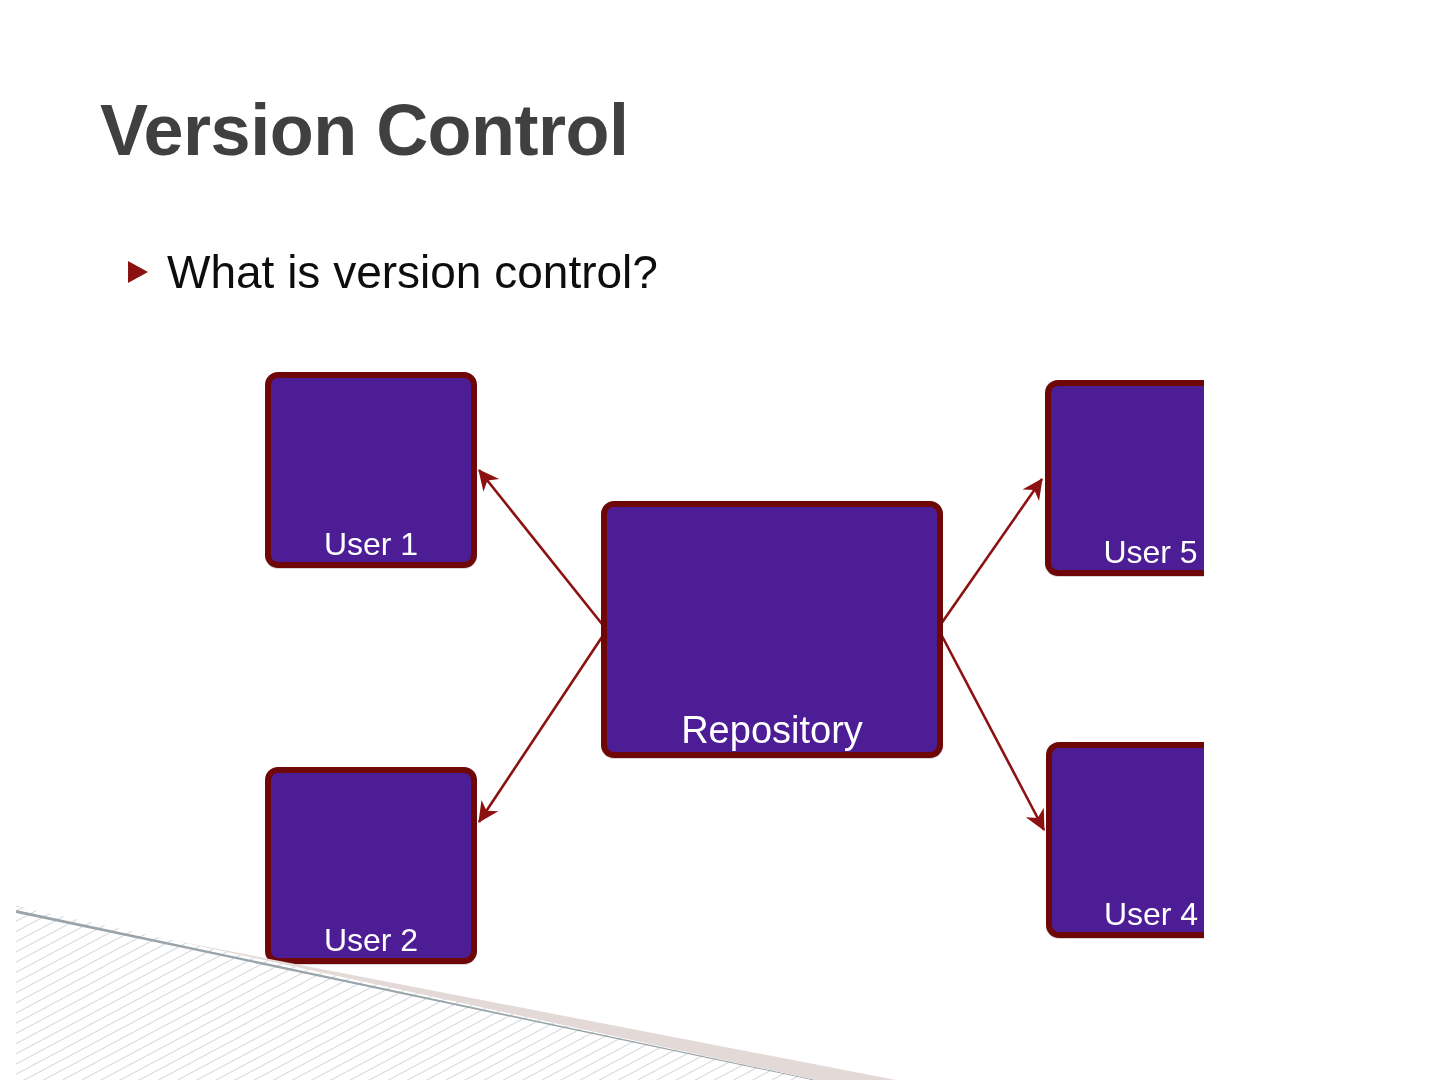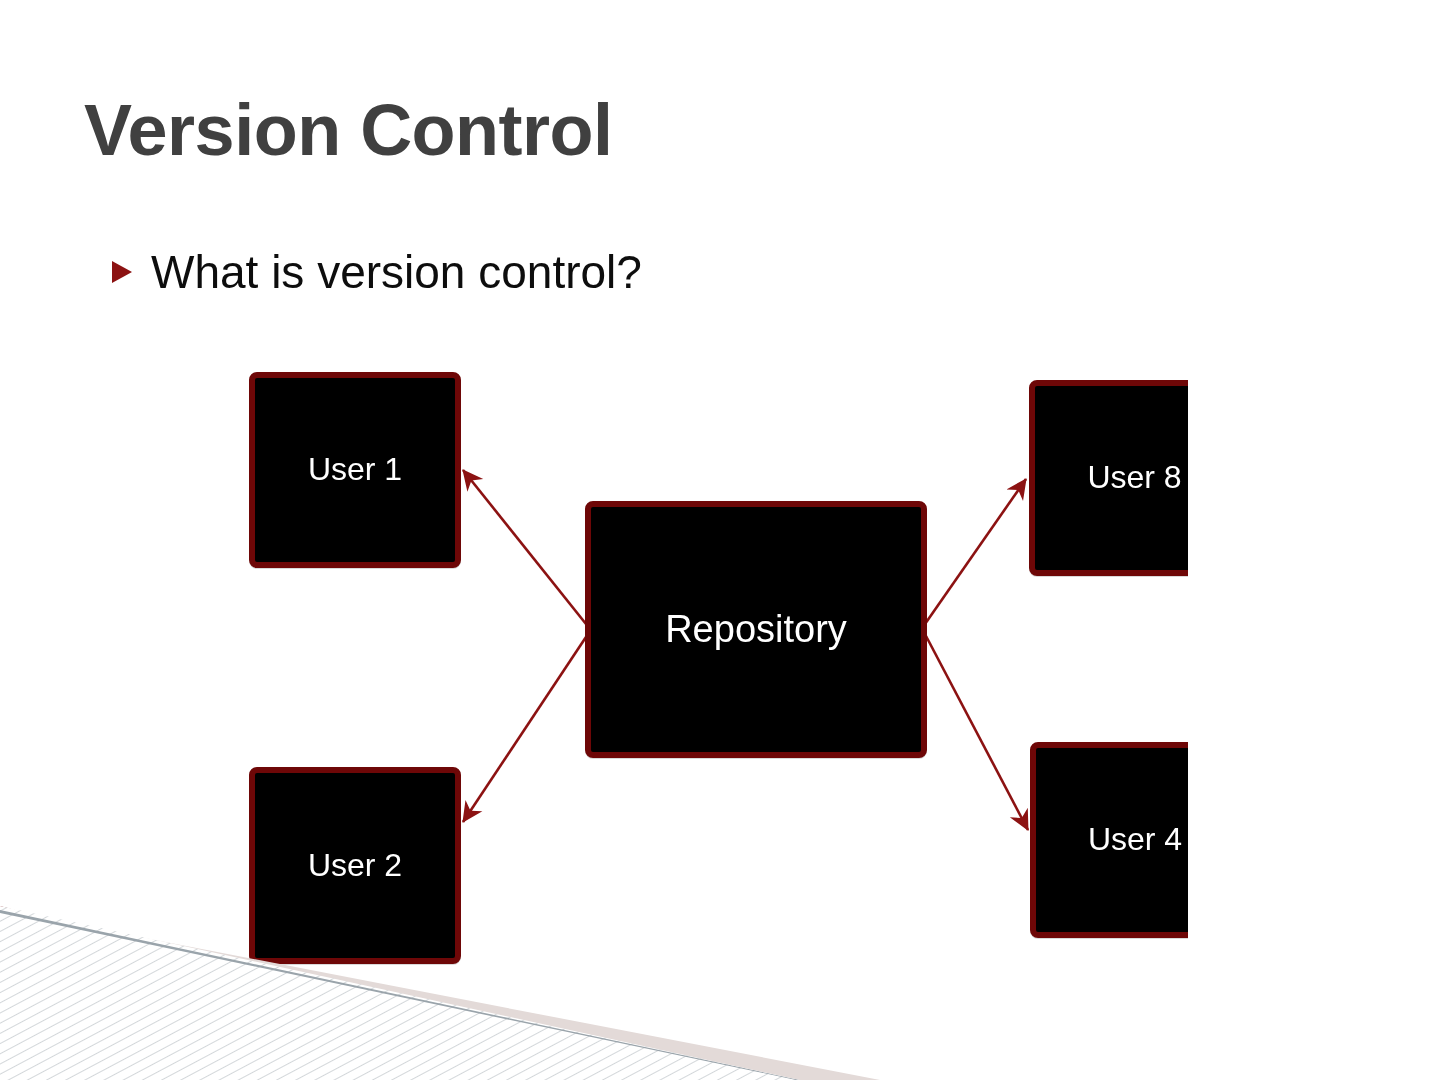--- a/index.html
+++ b/index.html
@@ -11,21 +11,21 @@
   body {
     width: 1440px;
     height: 1080px;
     position: relative;
     overflow: hidden;
     font-family: "Liberation Sans", sans-serif;
   }
 
   .slide {
     position: absolute;
-    left: 0; top: 0;
+    left: 16px; top: 0;
     width: 1188px;
     height: 1080px;
     background: #ffffff;
     overflow: hidden;
   }
 
   
   .slide-title {
     position: absolute;
     left: 84px;
@@ -73,25 +73,25 @@
   .diagram-svg {
     position: absolute;
     left: 0; top: 0;
     width: 1440px;
     height: 1080px;
   }
 
   .node {
     position: absolute;
     box-sizing: border-box;
-    background: #000000;
+    background: #4c1d95;
     border: 6px solid #6E0707;
-    border-radius: 8px;
+    border-radius: 13px;
     display: flex;
-    align-items: center;
+    align-items: flex-end;
     justify-content: center;
     color: #ffffff;
     font-size: 32px;
     line-height: 1.1;
     text-align: center;
     box-shadow: 0 1px 0 rgba(0,0,0,0.15);
   }
   .node.repo {
     font-size: 38px;
   }
@@ -148,21 +148,21 @@
 
     <div class="node" id="node-user2">
       <span>User 2</span>
     </div>
 
     <div class="node repo" id="node-repo">
       <span>Repository</span>
     </div>
 
     <div class="node" id="node-user3">
-      <span>User 8</span>
+      <span>User 5</span>
     </div>
 
     <div class="node" id="node-user4">
       <span>User 4</span>
     </div>
   </div>
 
   <svg class="corner-deco" viewBox="0 0 960 200" preserveAspectRatio="none">
     <defs>
       <pattern id="hatch" width="9" height="9" patternUnits="userSpaceOnUse" patternTransform="rotate(62)">

